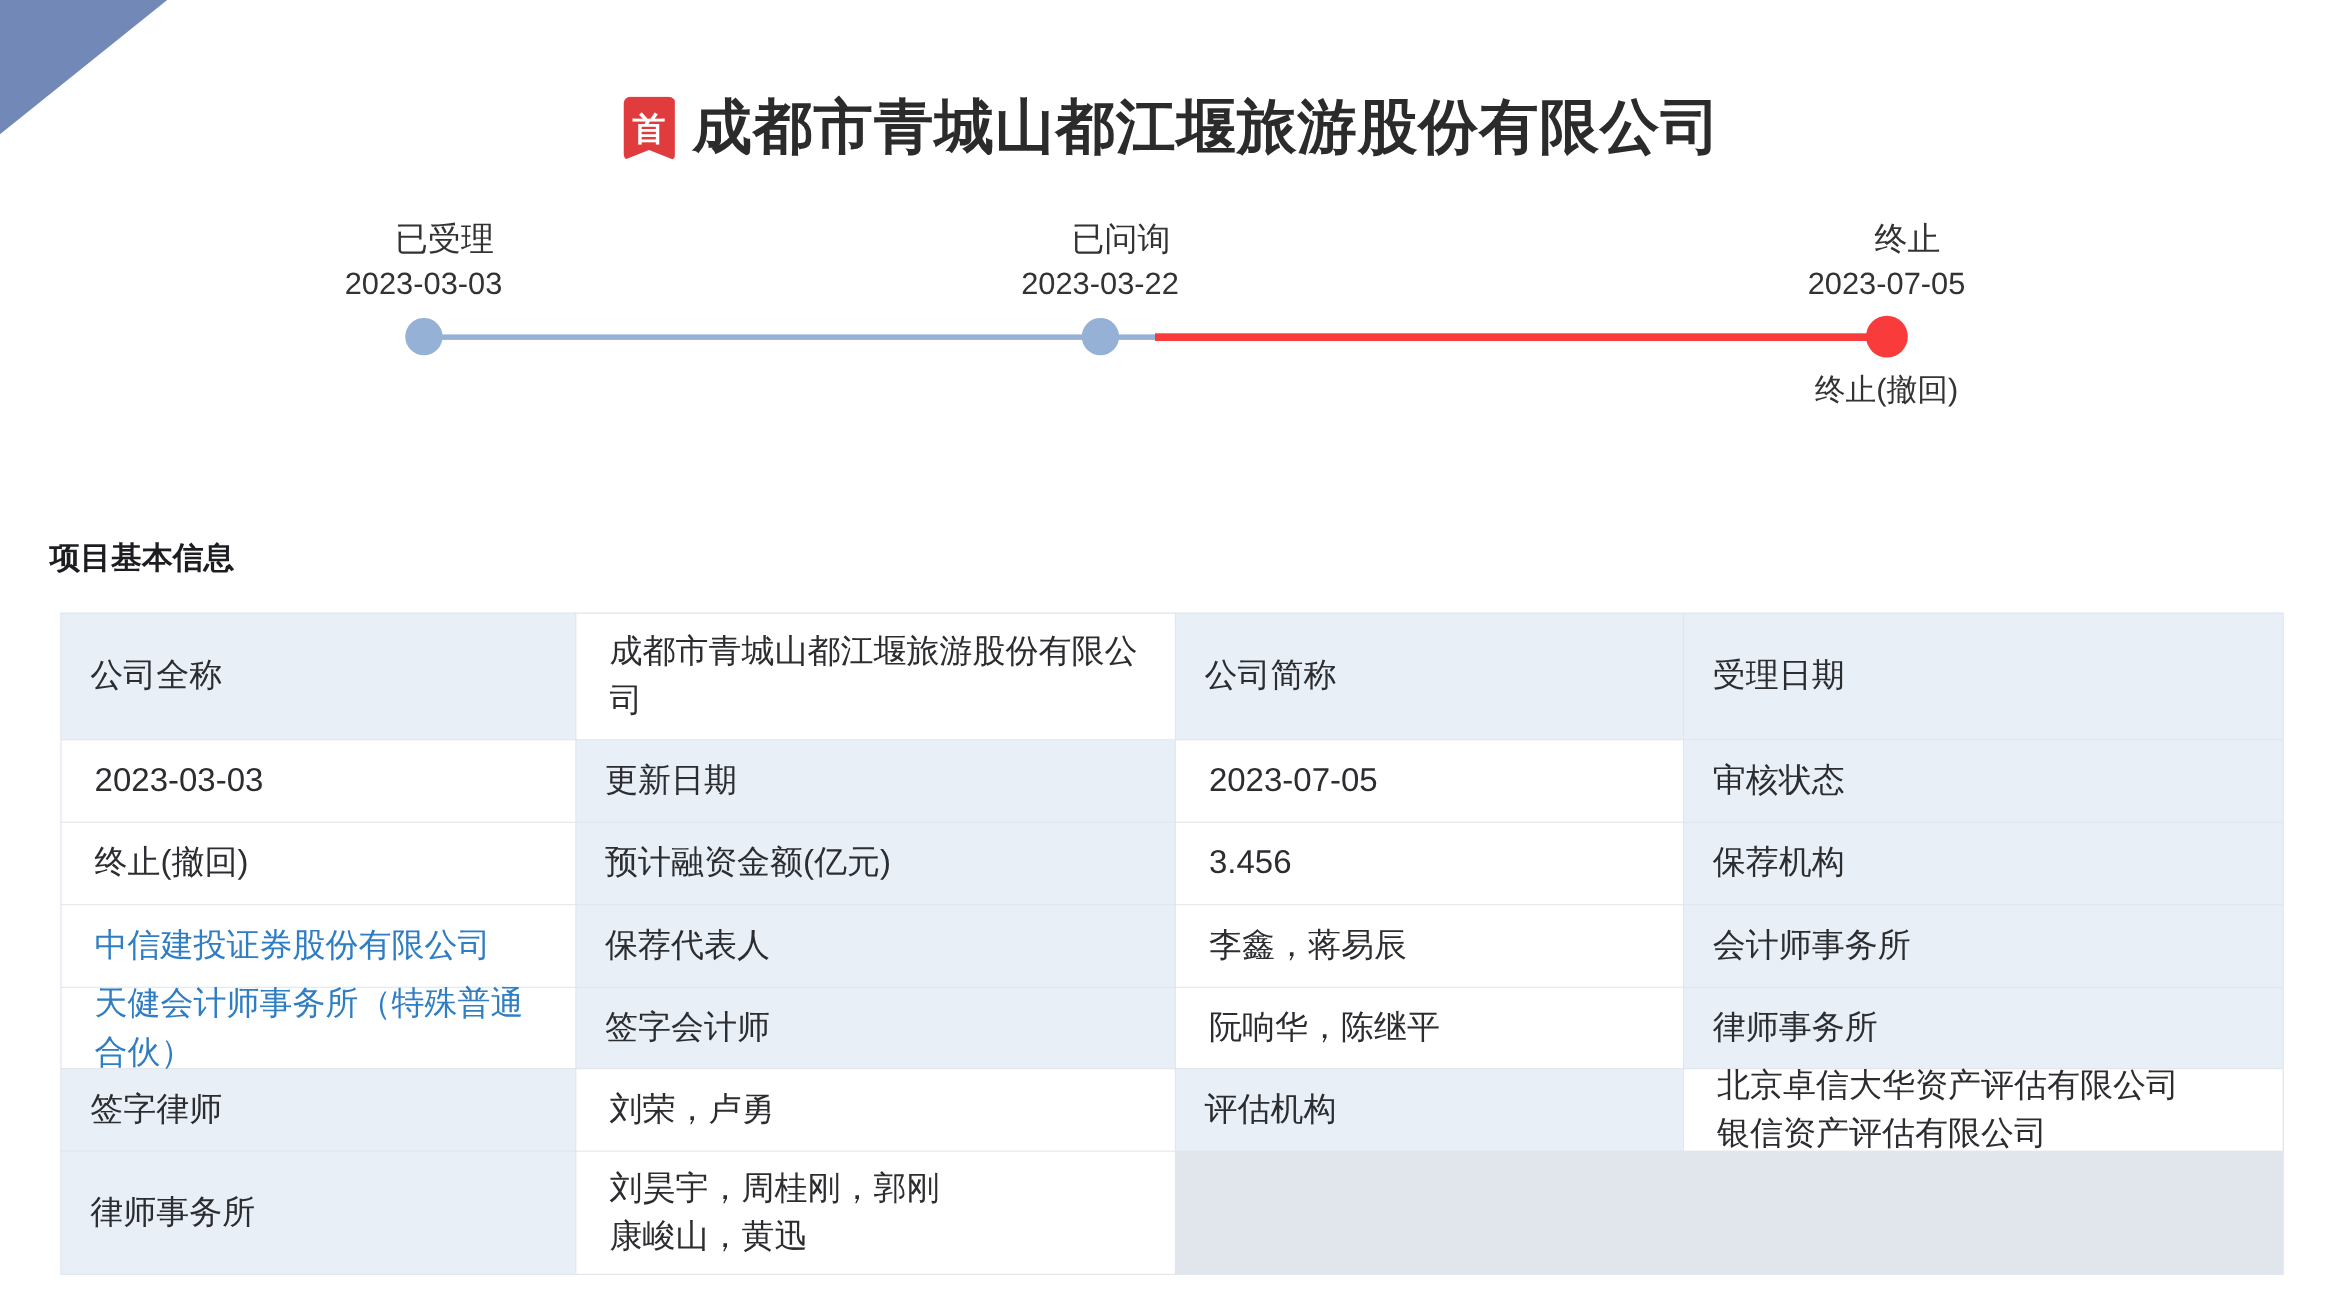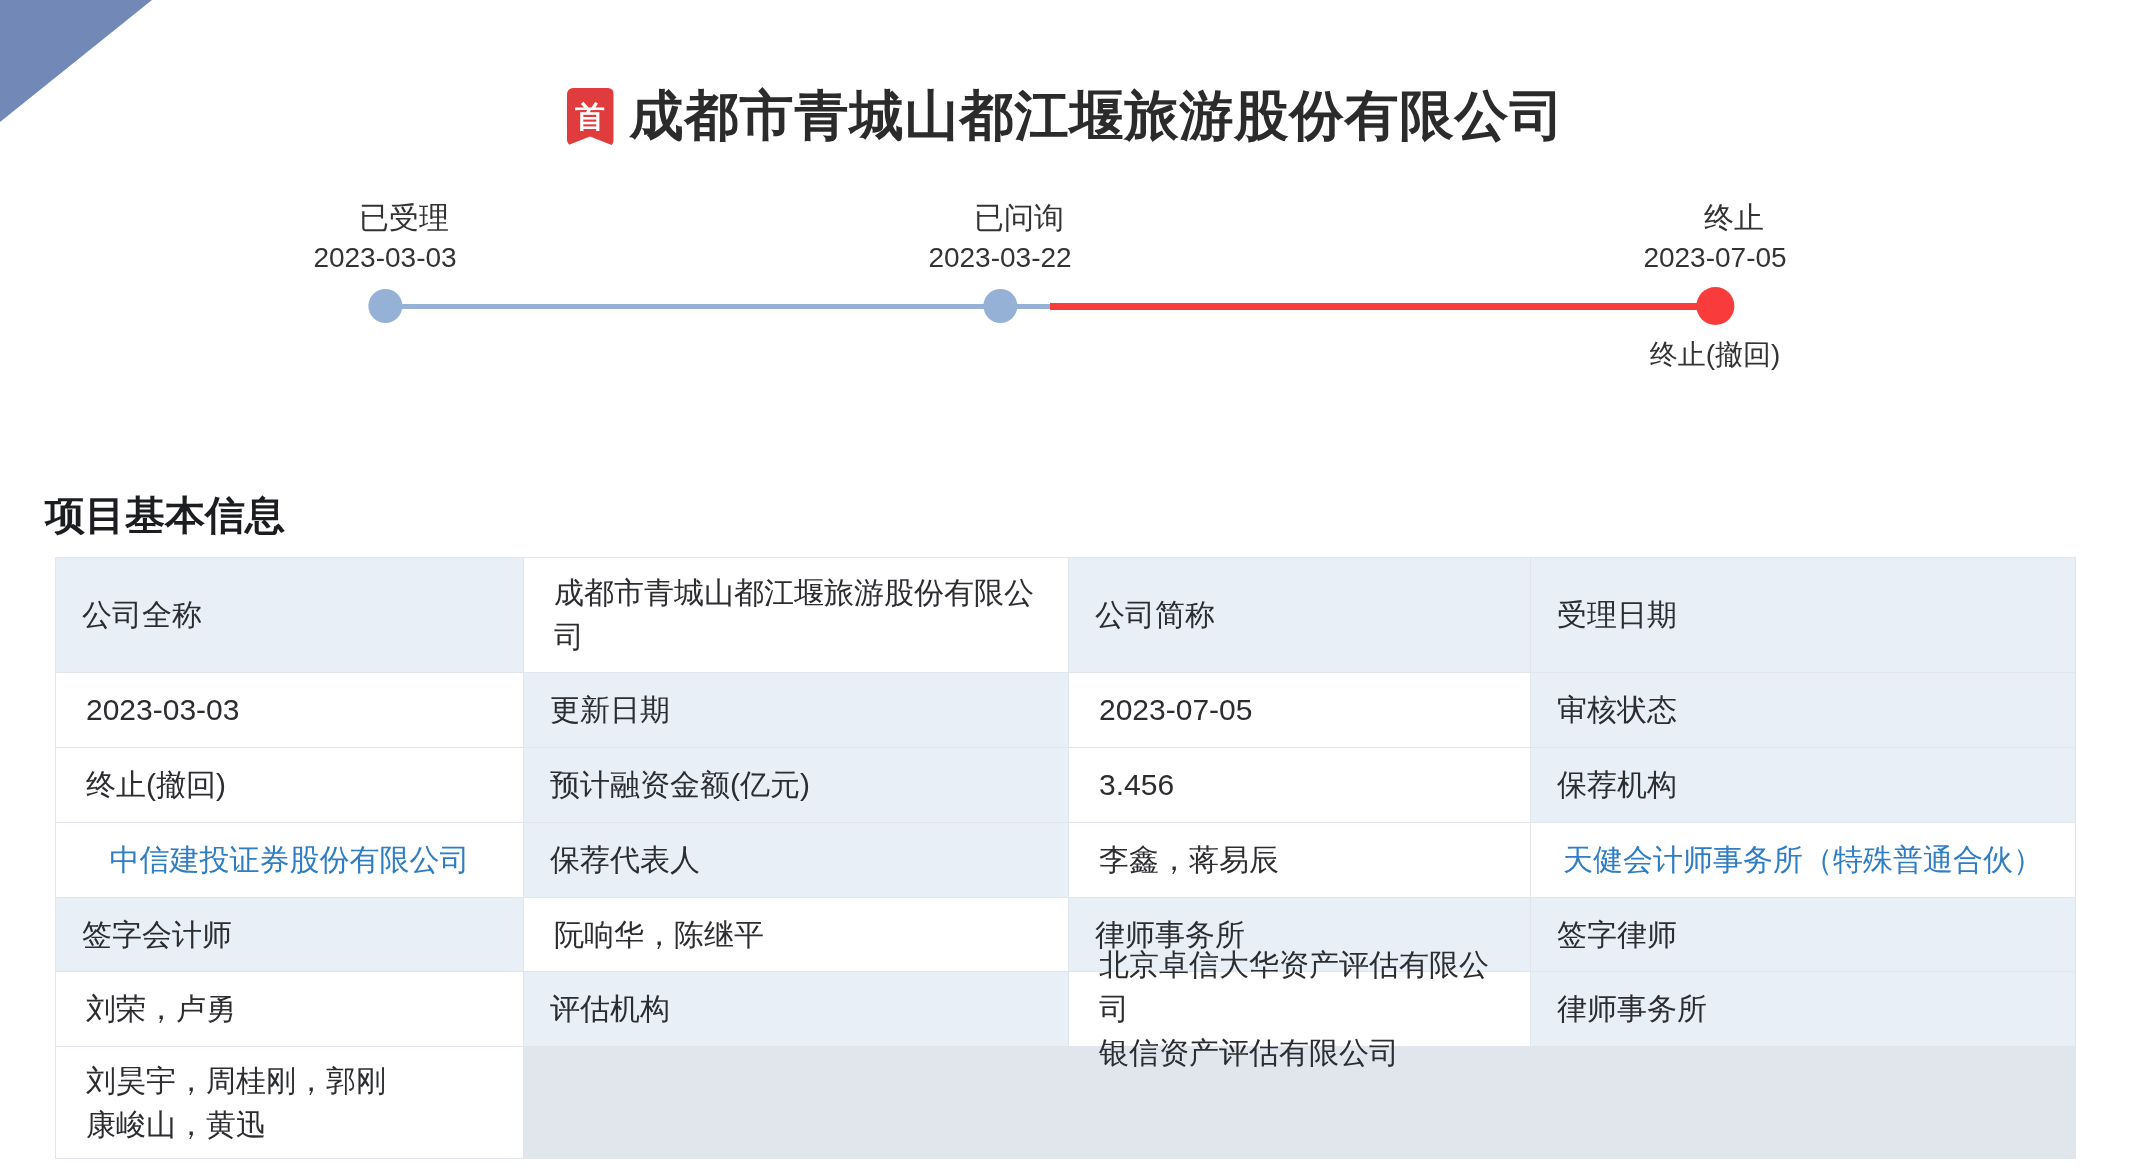--- a/index.html
+++ b/index.html
@@ -27,30 +27,30 @@
   .tl-line-red{left:1050px;top:303px;width:665px;height:7px;background:var(--red,#fa3b3b);}
   .tl-stage{position:absolute;top:198px;transform:translateX(-50%);
     display:flex;flex-direction:column;align-items:center;z-index:2;}
   .tl-stage.s1{left:385px;} .tl-stage.s2{left:1000px;} .tl-stage.s3{left:1715px;}
   .tl-name{font-size:30px;color:#333;line-height:40px;margin-left:38px;}
   .tl-date{font-size:28px;color:#333;line-height:40px;}
   .tl-dot{width:34px;height:34px;border-radius:50%;background:var(--steel,#95b1d6);margin-top:11px;}
   .tl-dot.red{width:38px;height:38px;background:var(--red,#fa3b3b);margin-top:9px;}
   .tl-note{font-size:28px;color:#333;margin-top:12px;line-height:36px;}
   
-  .section-title{position:absolute;left:45px;top:488px;font-size:40px;font-weight:bold;color:#1c1d20;}
+  .section-title{position:absolute;left:45px;top:488px;font-size:28px;font-weight:bold;color:#1c1d20;}
   
   .info-table{position:absolute;left:55px;top:557px;
     display:grid;grid-template-columns:467px 544px 461px 544px;
     grid-template-rows:114px 74px 74px 74px 73px 74px 111px;
     gap:1px;background:var(--border,#e1e6ed);border:1px solid var(--border,#e1e6ed);}
   .cell{background:#fff;display:flex;flex-direction:column;justify-content:center;
     padding:0 30px;font-size:30px;line-height:44px;color:#2c2d30;}
   .cell.label{background:var(--labelbg,#e9eff7);padding:16px 26px;}
-  .cell a{color:var(--link,#2f7dc3);text-decoration:none;cursor:pointer;text-align:center;}
+  .cell a{color:var(--link,#2f7dc3);text-decoration:none;cursor:pointer;}
 </style>
 </head>
 <body>
 
 <div class="ribbon">
   <span class="ribbon-label">主板</span>
 </div>
 
 <div class="header">
   <div class="badge">首</div>
@@ -127,20 +127,23 @@
   <div class="cell">
       <a>中信建投证券股份有限公司</a>
     </div>
   <div class="cell label">
       <span>保荐代表人</span>
     </div>
   <div class="cell">
       <span>李鑫，蒋易辰</span>
     </div>
 
+  <div class="cell label">
+      <span>会计师事务所</span>
+    </div>
   <div class="cell">
       <a>天健会计师事务所（特殊普通合伙）</a>
     </div>
   <div class="cell label">
       <span>签字会计师</span>
     </div>
   <div class="cell">
       <span>阮响华，陈继平</span>
     </div>
 

